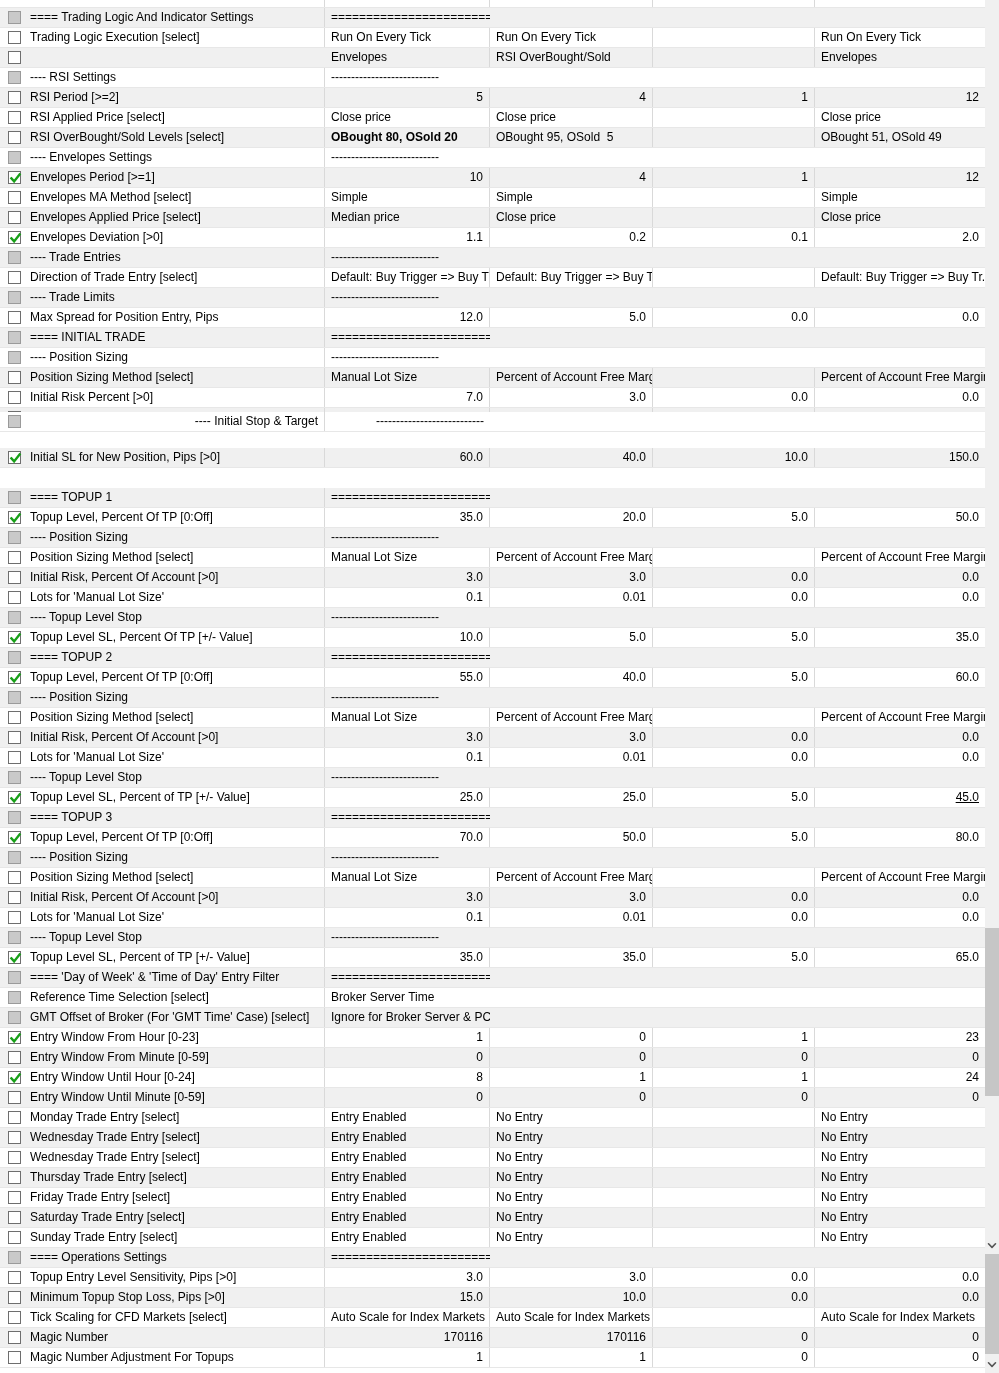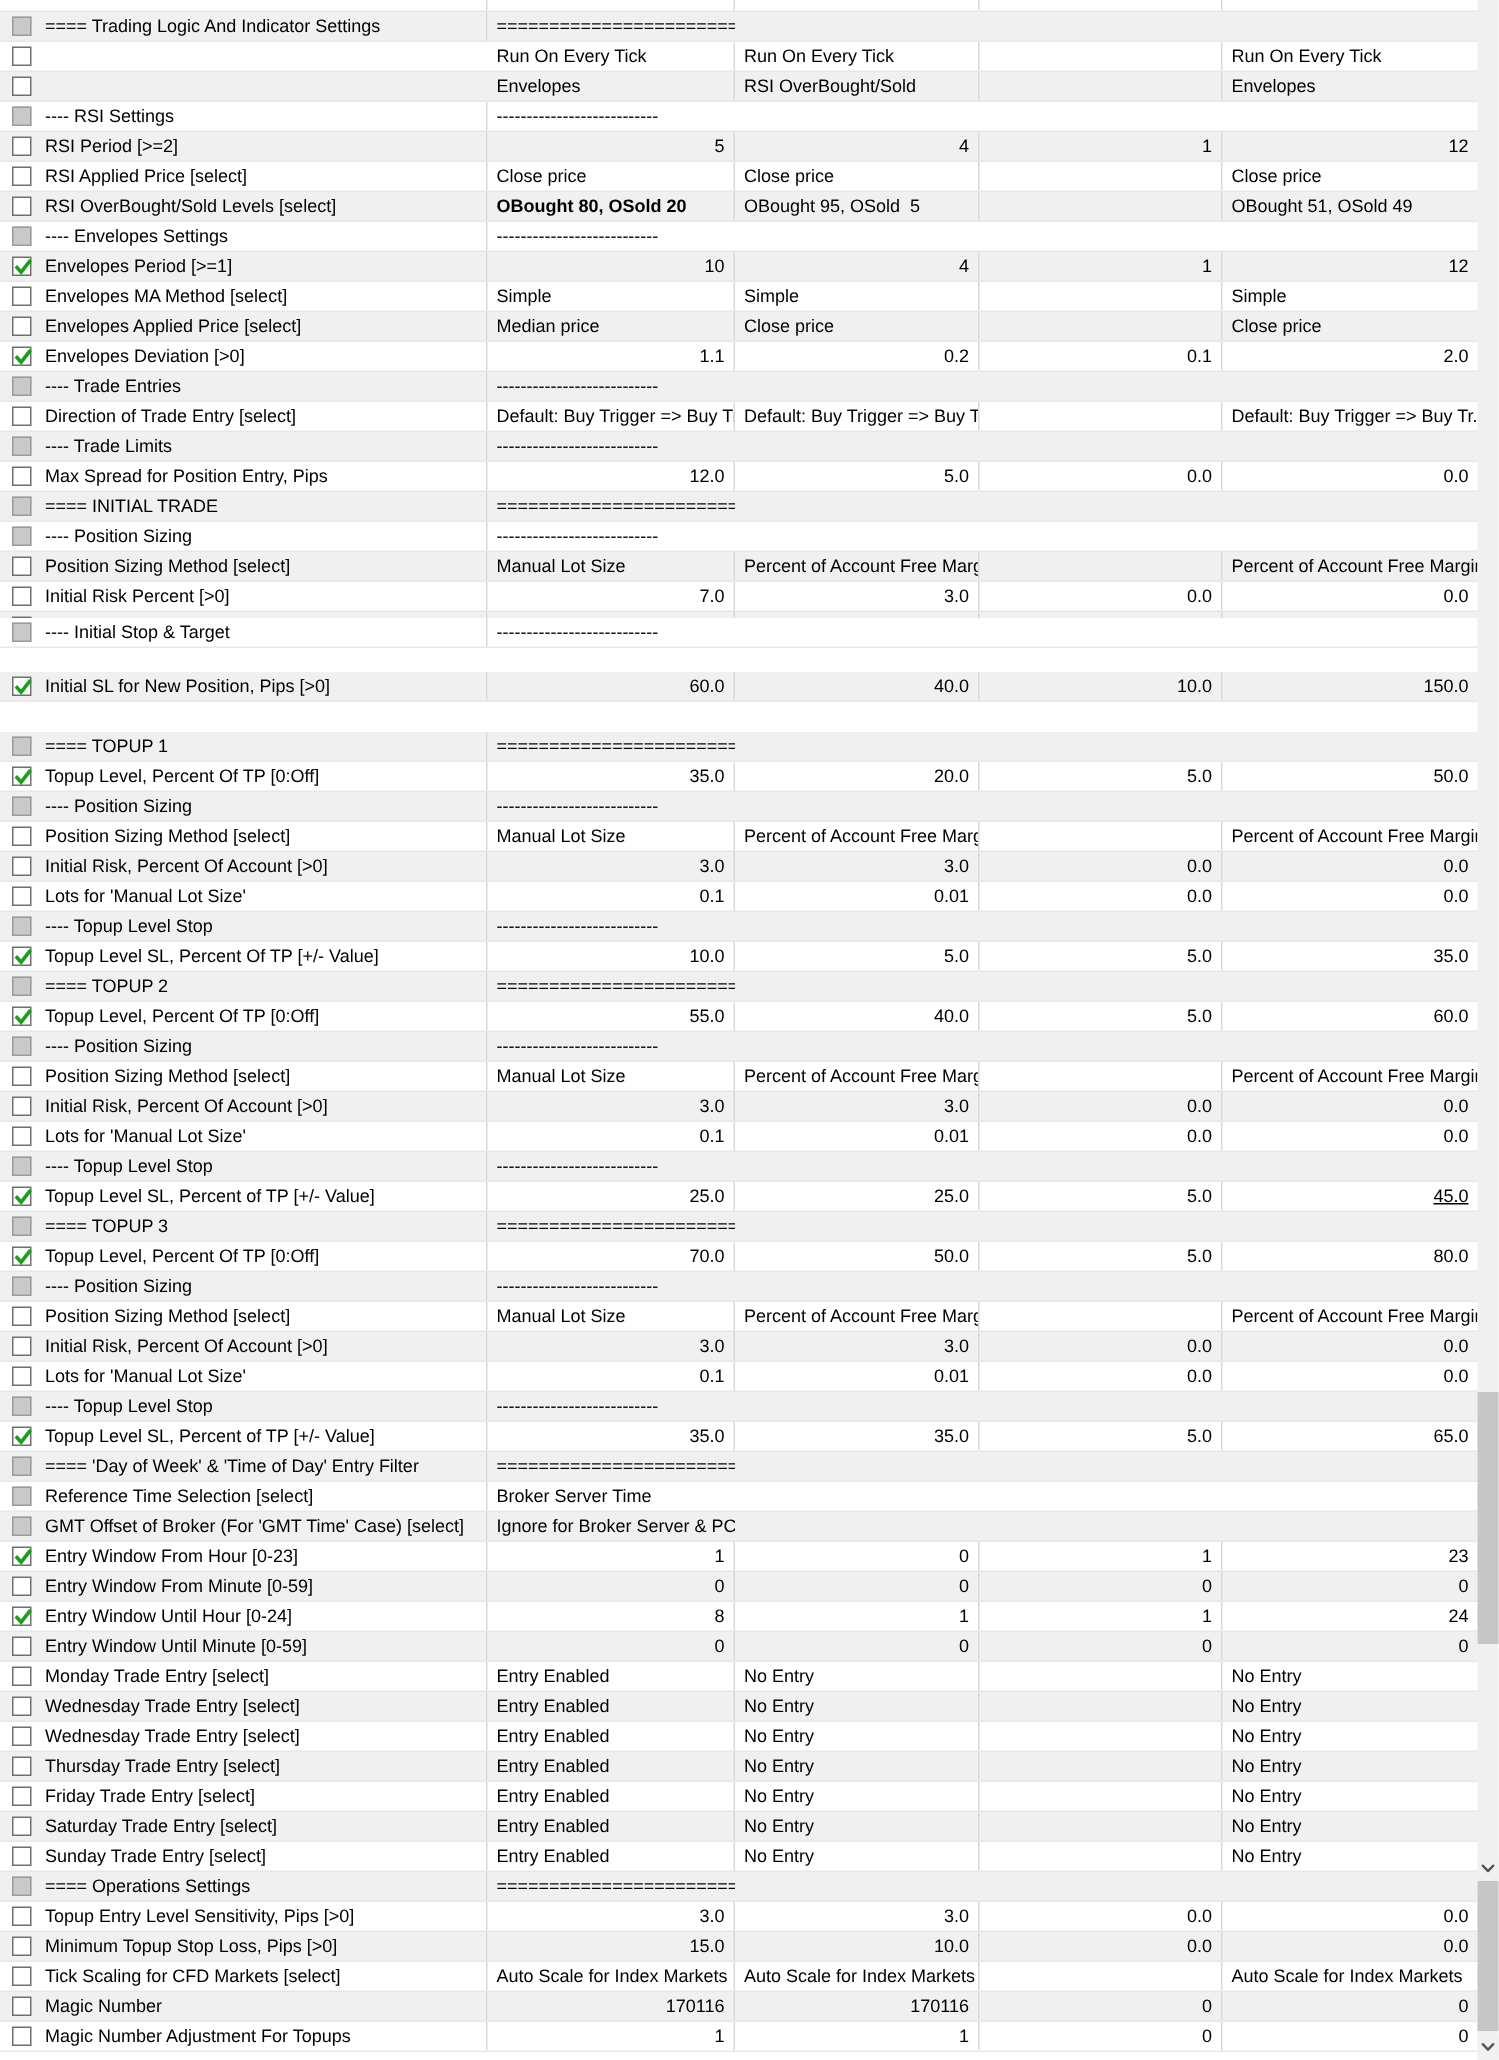--- a/index.html
+++ b/index.html
@@ -42,20 +42,21 @@
 </div>
 
 <div id="table">
     <div class="row alt" style="top: 8px;">
       <span class="cb disabled"></span>
       <div class="cell c-name br">==== Trading Logic And Indicator Settings</div>
       <div class="cell" style="left: 325px; width: 165px;">===============================</div>
     </div>
     <div class="row" style="top: 28px;">
       <span class="cb unchecked"></span>
+      <div class="cell c-name br">Trading Logic Execution [select]</div>
       <div class="cell br" style="left: 325px; width: 165px;">Run On Every Tick</div>
       <div class="cell br" style="left: 490px; width: 163px;">Run On Every Tick</div>
       <div class="cell br" style="left: 653px; width: 162px;"></div>
       <div class="cell" style="left: 815px; width: 170px;">Run On Every Tick</div>
     </div>
     <div class="row alt" style="top: 48px;">
       <span class="cb unchecked"></span>
       <div class="cell br" style="left: 325px; width: 165px;">Envelopes</div>
       <div class="cell br" style="left: 490px; width: 163px;">RSI OverBought/Sold</div>
       <div class="cell br" style="left: 653px; width: 162px;"></div>
@@ -188,21 +189,21 @@
       <div class="cell num" style="left: 815px; width: 170px;">0.0</div>
     </div>
     <div class="row alt" style="top: 408px;">
       <span class="cb unchecked"></span>
       <div class="cell c-name br">Lots for 'Manual Lot Size'</div>
       <div class="cell br num" style="left: 325px; width: 165px;">0.1</div>
       <div class="cell br num" style="left: 490px; width: 163px;">0.01</div>
       <div class="cell br num" style="left: 653px; width: 162px;">0.0</div>
       <div class="cell num" style="left: 815px; width: 170px;">0.0</div>
     </div>
-    <div class="row" style="top: 412px;">
+    <div class="row" style="top: 412px; text-align: right;">
       <span class="cb disabled"></span>
       <div class="cell c-name br">---- Initial Stop &amp; Target</div>
       <div class="cell" style="left: 325px; width: 165px;">---------------------------</div>
     </div>
     <div class="row alt" style="top: 448px;">
       <span class="cb checked">
         <svg width="15" height="15" viewBox="0 0 15 15">
           <path d="M3.4 7.4 L6.1 10.4 L11.6 3.4" fill="none" stroke="#18a018" stroke-width="2.4" stroke-linecap="square"></path>
         </svg>
       </span>

